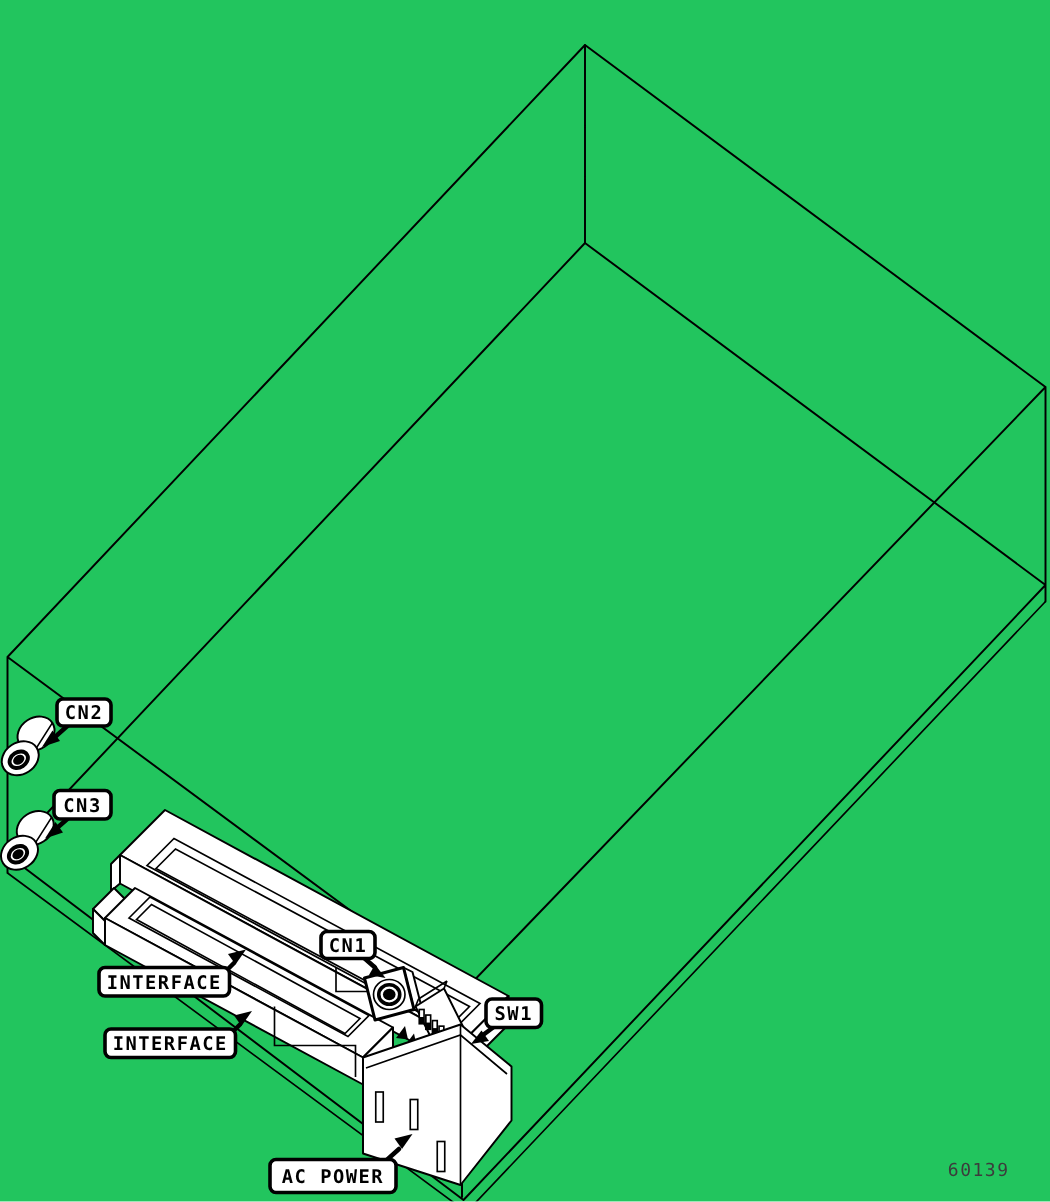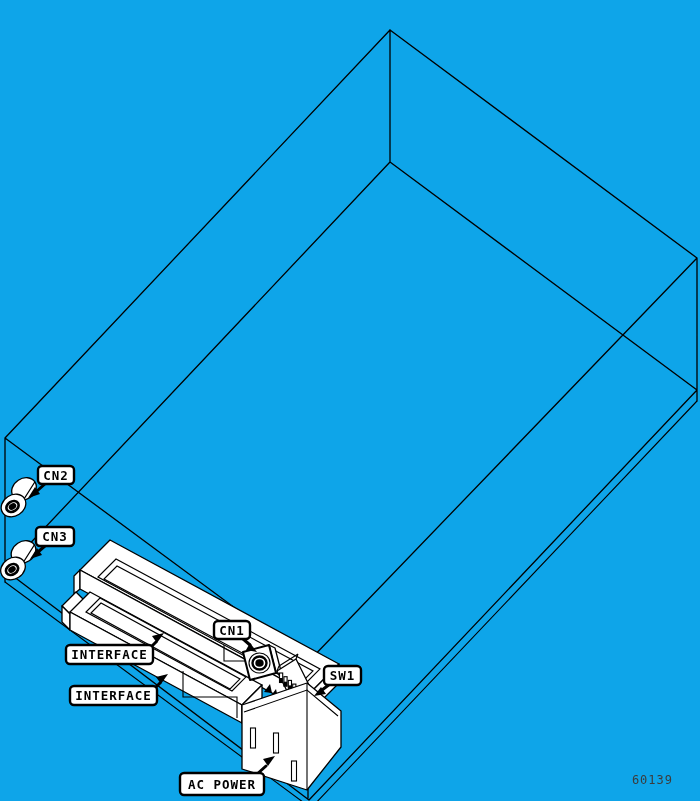--- a/index.html
+++ b/index.html
@@ -1,16 +1,16 @@
 <!DOCTYPE html>
 <html><head>
 <meta charset="utf-8">
 <style>
   html,body{margin:0;padding:0;background:#ffffff;}
-  .stage{width:700px;height:801px;position:relative;background:#0ea5e9;}
+  .stage{width:700px;height:801px;position:relative;background:#22c55e;}
   svg{display:block;}
   .ln{stroke:#000;stroke-width:1.3;fill:none;stroke-linecap:round;}
   .lnthin{stroke:#000;stroke-width:1.1;fill:none;}
   .face{stroke:#000;stroke-width:1.3;fill:#ffffff;stroke-linejoin:round;}
   .slot{stroke:#000;stroke-width:1.1;fill:#ffffff;}
   .blackfill{fill:#000;stroke:none;}
   .leader{stroke:#000;stroke-width:3;fill:none;stroke-linecap:round;}
   .callout-box{fill:#ffffff;stroke:#000;stroke-width:2.4;}
   .callout-text{font-family:"DejaVu Sans Mono", monospace;font-size:12.5px;font-weight:bold;
     letter-spacing:1px;fill:#000;text-anchor:middle;}

